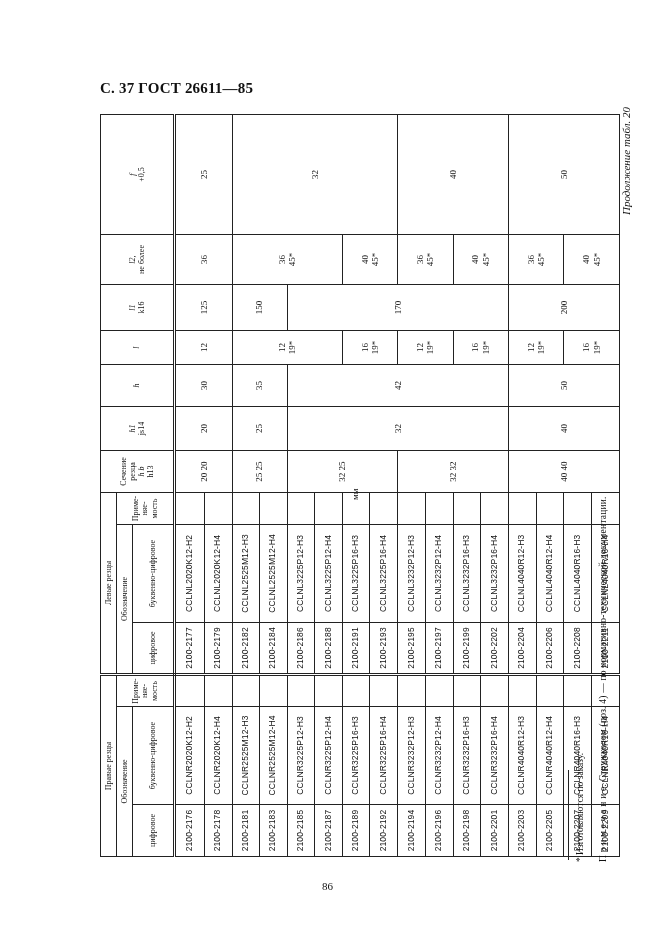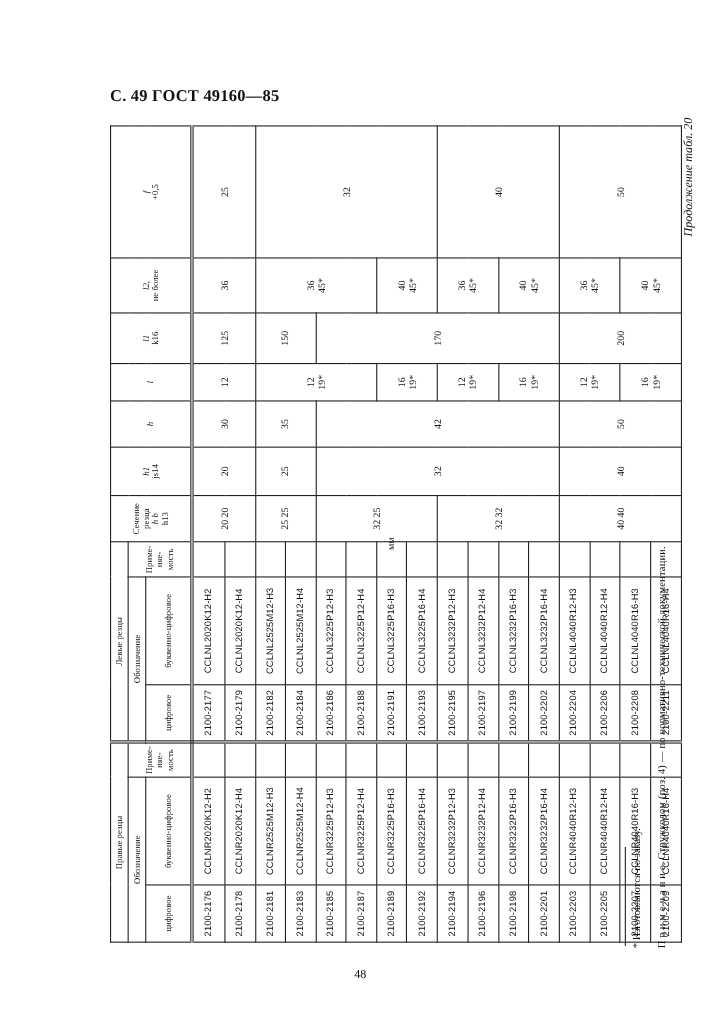--- a/index.html
+++ b/index.html
@@ -22,21 +22,21 @@
   th { font-size: 8px; }
   .cond { font-family: "Liberation Sans", "DejaVu Sans", sans-serif; font-size: 8.5px; letter-spacing: 0.1px; }
   .num { font-size: 9px; }
   .dbl-r { border-right: 3px double #222; }
   .dbl-b { border-bottom: 3px double #222; }
   .it { font-style: italic; }
 </style>
 </head>
 <body>
 
-<div class="page-title">С. 49 ГОСТ 49160—85</div>
+<div class="page-title">С. 37 ГОСТ 26611—85</div>
 <div class="rot continuation">Продолжение табл. 20</div>
 <div class="rot units">мм</div>
 
 <div class="tbl-wrap">
 <table>
   <colgroup>
     <col style="width:52px">
         <col style="width:98px">
         <col style="width:32px">
     <col style="width:52px">
@@ -260,13 +260,13 @@
           <td class="cond">CCLNL4040R16-H4</td>
           <td></td>
         </tr>
       </tbody>
 </table>
 </div>
 
 <div class="foot-rule"></div>
 <div class="rot foot1">* Изготовляются по заказу.</div>
 <div class="rot foot2">П р и м е ч а н и е. Стружколом (поз. 4) — по нормативно-технической документации.</div>
-<div class="page-num">48</div>
+<div class="page-num">86</div>
 
 </body></html>

